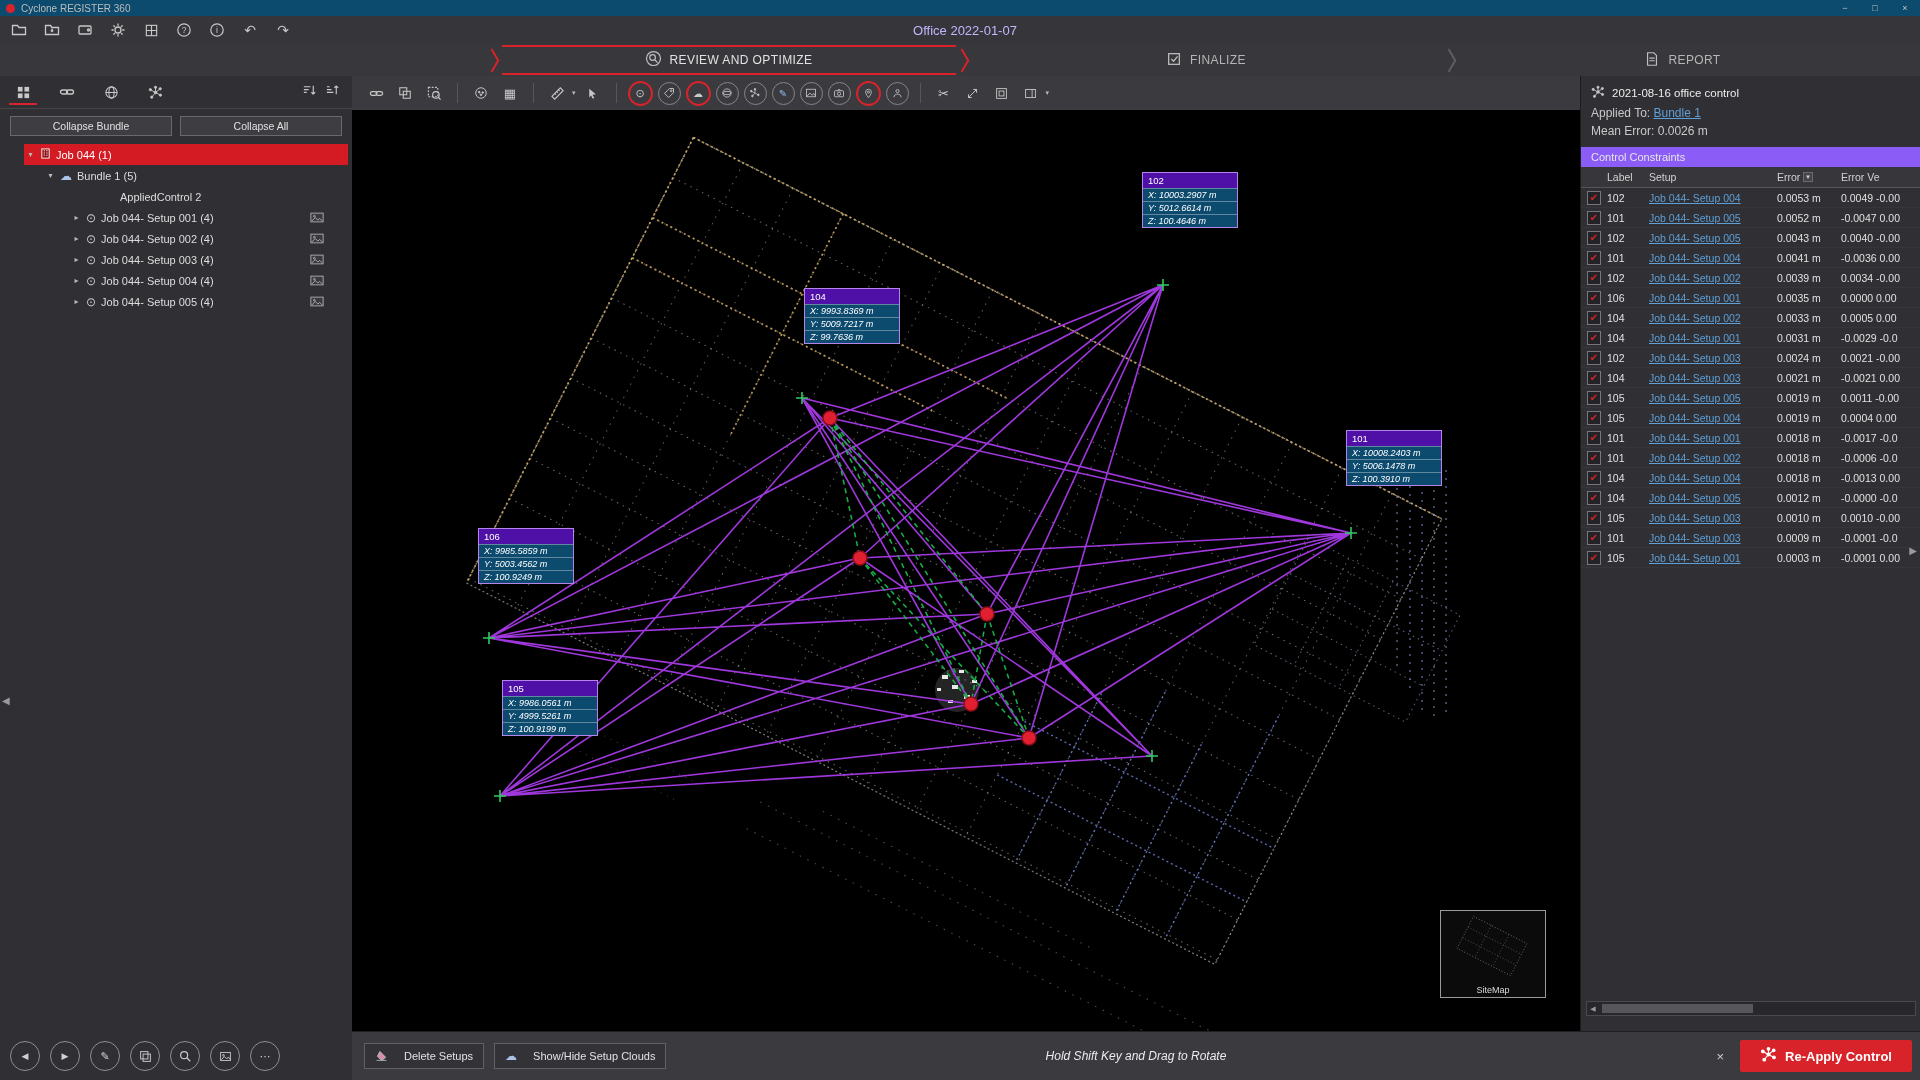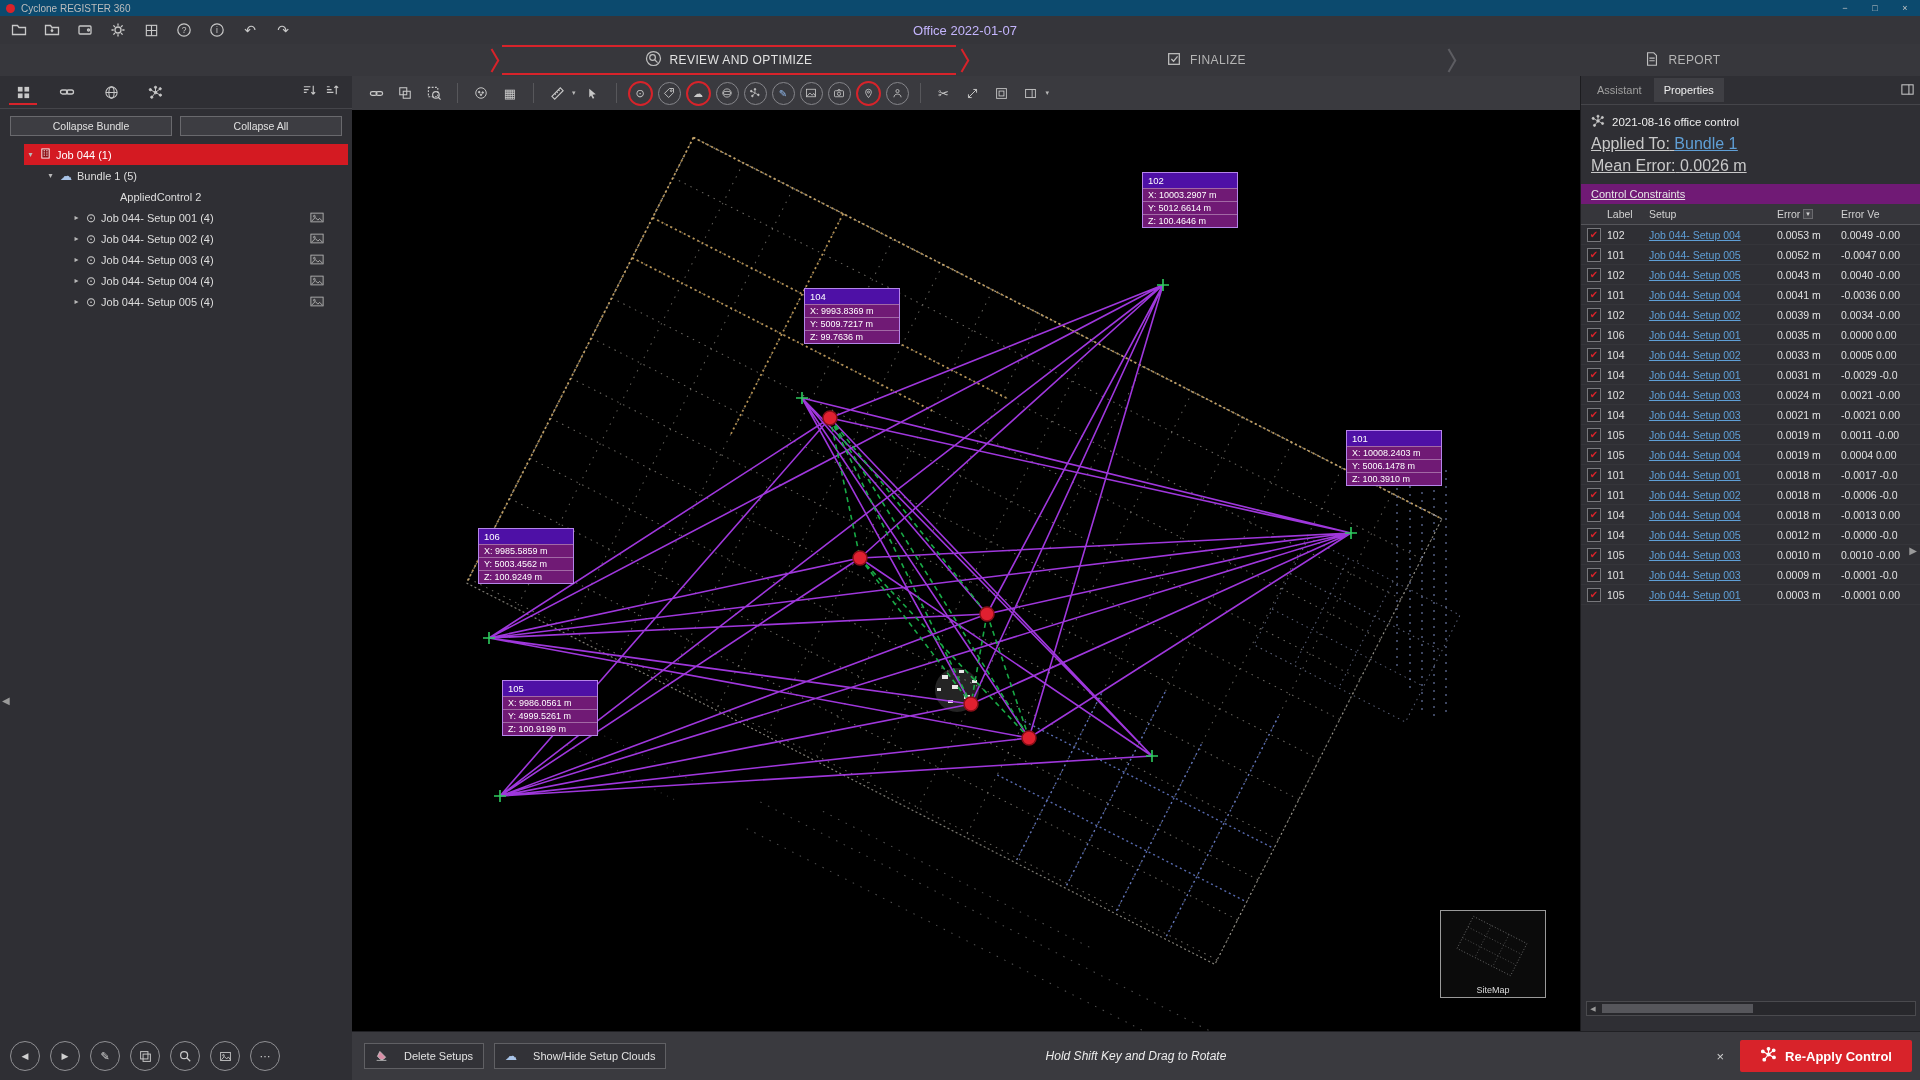--- a/index.html
+++ b/index.html
@@ -59,35 +59,35 @@
               padding:0 12px;gap:5px;}
   .vsep{width:1px;height:20px;background:#57575b;margin:0 6px;}
   .tool{width:24px;height:24px;display:flex;align-items:center;justify-content:center;font-size:13px;color:#c8c8c8;}
   .tool.circle{width:21px;height:21px;border:1px solid #85858a;border-radius:50%;font-size:11px;}
   .tool.circle.hot{border:2px solid #d8232a;}
   .tcaret{font-size:7px;color:#b9b9b9;margin-left:-2px;}
   .canvas{position:absolute;left:0;top:34px;right:0;bottom:0;background:#000;}
   .canvas svg.cloud{position:absolute;left:0;top:0;}
   .vlabel{position:absolute;width:94px;border:1px solid #b584ea;font-size:9px;color:#fff;z-index:5;}
   .vlabel .hd{background:#4e10a6;padding:2px 5px;font-size:9.5px;}
-  .vlabel .rw{background:#701a75;padding:1px 5px;border-top:1px solid rgba(255,255,255,.35);}
+  .vlabel .rw{background:#0c4a6e;padding:1px 5px;border-top:1px solid rgba(255,255,255,.35);font-style:italic;}
   .sitemap{position:absolute;left:1088px;top:800px;width:104px;height:86px;border:1px solid #9a9a9a;
            background:#0b0b0b;z-index:5;}
   .sitemap .cap{position:absolute;bottom:2px;width:100%;text-align:center;font-size:9px;color:#dcdcdc;}
 
   
   .right{position:absolute;left:1580px;top:76px;width:340px;bottom:48px;background:#2f2f34;border-left:1px solid #1c1c1f;}
   .rp-tabs{height:28px;display:flex;align-items:center;border-bottom:1px solid #45454a;padding:0 6px;gap:2px;font-size:11px;}
   .rp-tab{padding:6px 10px;color:#9f9f9f;}
   .rp-tab.active{background:#3f3f44;color:#efefef;}
   .rp-layout{margin-left:auto;}
   .rp-head{padding:9px 10px 3px;display:flex;gap:7px;align-items:center;font-size:11.5px;color:#ececec;}
-  .rp-line{padding:2px 10px;font-size:16px;color:#c9c9c9;text-decoration:underline;}
+  .rp-line{padding:2px 10px;font-size:12px;color:#c9c9c9;}
   .lnk{color:#5f9fd6;text-decoration:underline;cursor:pointer;}
-  .rp-section{margin-top:7px;background:#701a75;padding:4px 10px;font-size:11px;color:#e6e6e6;text-decoration:underline;}
+  .rp-section{margin-top:7px;background:#8b5cf6;padding:4px 10px;font-size:11px;color:#e6e6e6;}
   .thead{display:flex;height:20px;background:#36363b;border-bottom:1px solid #55555a;font-size:10.5px;
          color:#d2d2d2;align-items:center;}
   .c-check{width:26px;display:flex;justify-content:center;}
   .c-label{width:42px;}
   .c-setup{width:128px;overflow:hidden;white-space:nowrap;}
   .c-error{width:64px;display:flex;align-items:center;gap:3px;}
   .c-vec{flex:1;overflow:hidden;white-space:nowrap;}
   .hdr-caret{font-size:7px;border:1px solid #6a6a6e;padding:0 2px;background:#45454a;}
   .crow{display:flex;height:19px;align-items:center;font-size:10.5px;color:#e2e2e2;border-bottom:1px solid #35353a;}
   .cb{width:12px;height:12px;background:#232327;border:1px solid #77777b;display:flex;align-items:center;
@@ -605,29 +605,20 @@
             <rect x="-30" y="-18" width="60" height="36" fill="none" stroke="#bbb" stroke-width="0.8" stroke-dasharray="1 2"></rect>
             <path d="M-30 -6H30M-30 6H30M-10 -18V18M10 -18V18" stroke="#999" stroke-width="0.7" stroke-dasharray="1 2" fill="none"></path>
           </g>
         </svg>
         <div class="cap">SiteMap</div>
       </div>
     </div>
   </div>
 
   <div class="right">
-    <div class="rp-tabs">
-      <span class="rp-tab">Assistant</span>
-      <span class="rp-tab active">Properties</span>
-      <span class="rp-layout">
-        <svg viewBox="0 0 16 16" width="15" height="15" fill="none" stroke="#c8c8c8" stroke-width="1.1">
-            <rect x="2" y="3" width="12" height="10"></rect>
-            <path d="M9.5 3v10"></path>
-          </svg></span>
-    </div>
 
     <div class="rp-head">
       <span>
         <svg viewBox="0 0 16 16" width="14" height="14">
             <g stroke="#c8c8c8" stroke-width="1" fill="#c8c8c8">
               <path d="M8 8V2.5M8 8l5.2 2.8M8 8L4 13M8 8L2.5 5M8 8l5-4" fill="none"></path>
               <circle cx="8" cy="2.5" r="1.2"></circle>
               <circle cx="13.2" cy="10.8" r="1.2"></circle>
               <circle cx="4" cy="13" r="1.2"></circle>
               <circle cx="2.5" cy="5" r="1.2"></circle>

